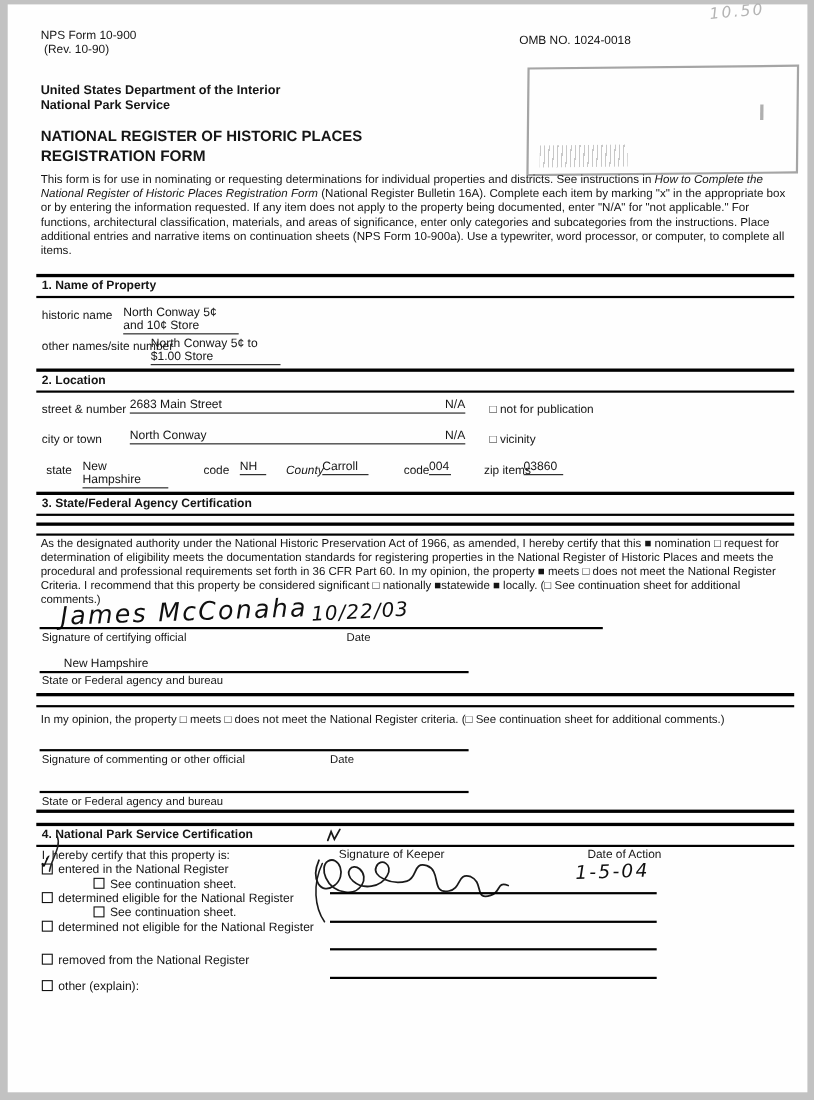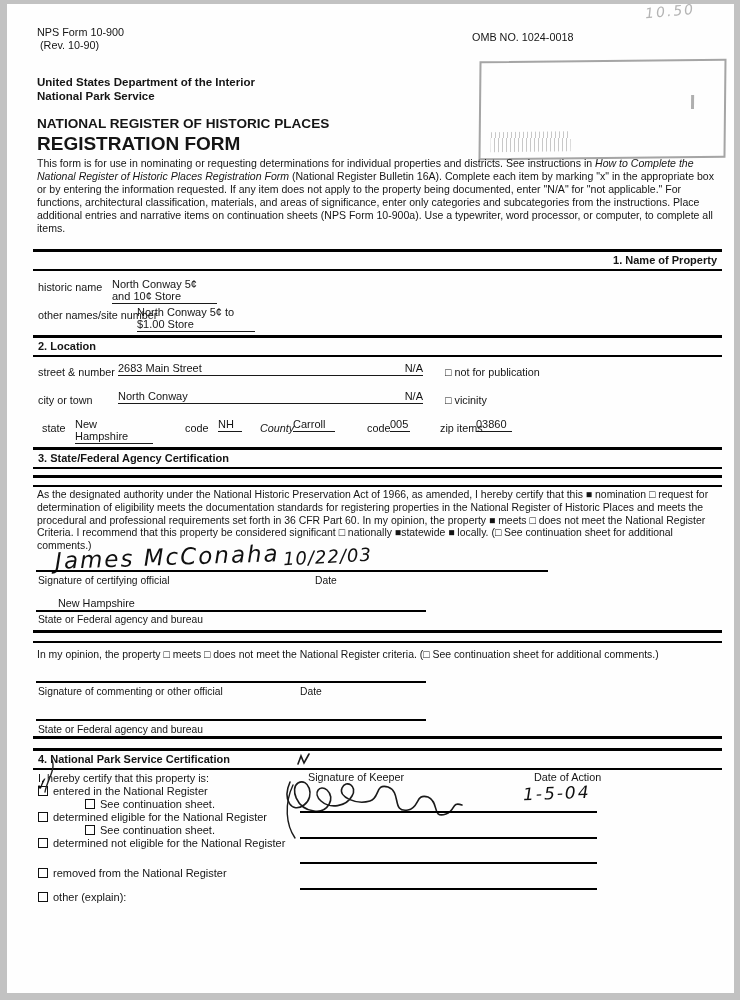--- a/index.html
+++ b/index.html
@@ -48,25 +48,25 @@
 <div class="abs hand" style="left:645px;top:3px;font-size:14px;color:#b4b4b4;transform:rotate(-5deg);letter-spacing:2px;">10.50</div>
 
 <div class="stamp">
   <div class="smudge"></div>
   <div style="position:absolute;right:30px;top:34px;width:3px;height:14px;background:rgba(80,80,80,.45);"></div>
 </div>
 
 <div class="abs bold" style="left:37px;top:76px;font-size:11.5px;">United States Department of the Interior</div>
 <div class="abs bold" style="left:37px;top:90px;font-size:11.5px;">National Park Service</div>
 <div class="abs bold" style="left:37px;top:116px;font-size:13.6px;">NATIONAL REGISTER OF HISTORIC PLACES</div>
-<div class="abs bold" style="left:37px;top:133px;font-size:19px;">REGISTRATION FORM</div>
+<div class="abs bold" style="left:37px;top:133px;font-size:14px;">REGISTRATION FORM</div>
 
 <div class="para" style="left:37px;top:157px;width:689px;"><span>This form is for use in nominating or requesting determinations for individual properties and districts.  See instructions in </span><span style="font-style:italic;">How to Complete the National Register of Historic Places Registration Form</span><span> (National Register Bulletin 16A).  Complete each item by marking "x" in the appropriate box or by entering the information requested.  If any item does not apply to the property being documented, enter "N/A" for "not applicable."  For functions, architectural classification, materials, and areas of significance, enter only categories and subcategories from the instructions.  Place additional entries and narrative items on continuation sheets (NPS Form 10-900a).  Use a typewriter, word processor, or computer, to complete all items.</span></div>
 
-<div class="sec" style="top:249px;text-align:right;">1. Name of Property</div>
+<div class="sec" style="top:249px;">1. Name of Property</div>
 
 <div class="abs lbl" style="left:38px;top:281px;">historic name</div>
 <div class="uwrap" style="left:112px;top:278px;width:105px;">
   <span>North Conway 5¢ and 10¢ Store</span>
 </div>
 
 <div class="abs lbl" style="left:38px;top:309px;">other names/site number</div>
 <div class="uwrap" style="left:137px;top:306px;width:118px;">
   <span>North Conway 5¢ to $1.00 Store</span>
 </div>
@@ -94,21 +94,21 @@
 <div class="abs lbl" style="left:185px;top:422px;">code</div>
 <div class="uwrap" style="left:218px;top:418px;width:24px;">
     <span>NH</span>
   </div>
 <div class="abs lbl" style="left:260px;top:422px;font-style:italic;">County</div>
 <div class="uwrap" style="left:293px;top:418px;width:42px;">
     <span>Carroll</span>
   </div>
 <div class="abs lbl" style="left:367px;top:422px;">code</div>
 <div class="uwrap" style="left:390px;top:418px;width:20px;">
-    <span>005</span>
+    <span>004</span>
   </div>
 <div class="abs lbl" style="left:440px;top:422px;">zip items</div>
 <div class="uwrap" style="left:476px;top:418px;width:36px;">
     <span>03860</span>
   </div>
 
 <div class="sec" style="top:447px;">3. State/Federal Agency Certification</div>
 <div class="rule" style="left:33px;top:475px;width:689px;height:2.5px;"></div>
 <div class="rule" style="left:33px;top:485px;width:689px;height:2px;"></div>
 

